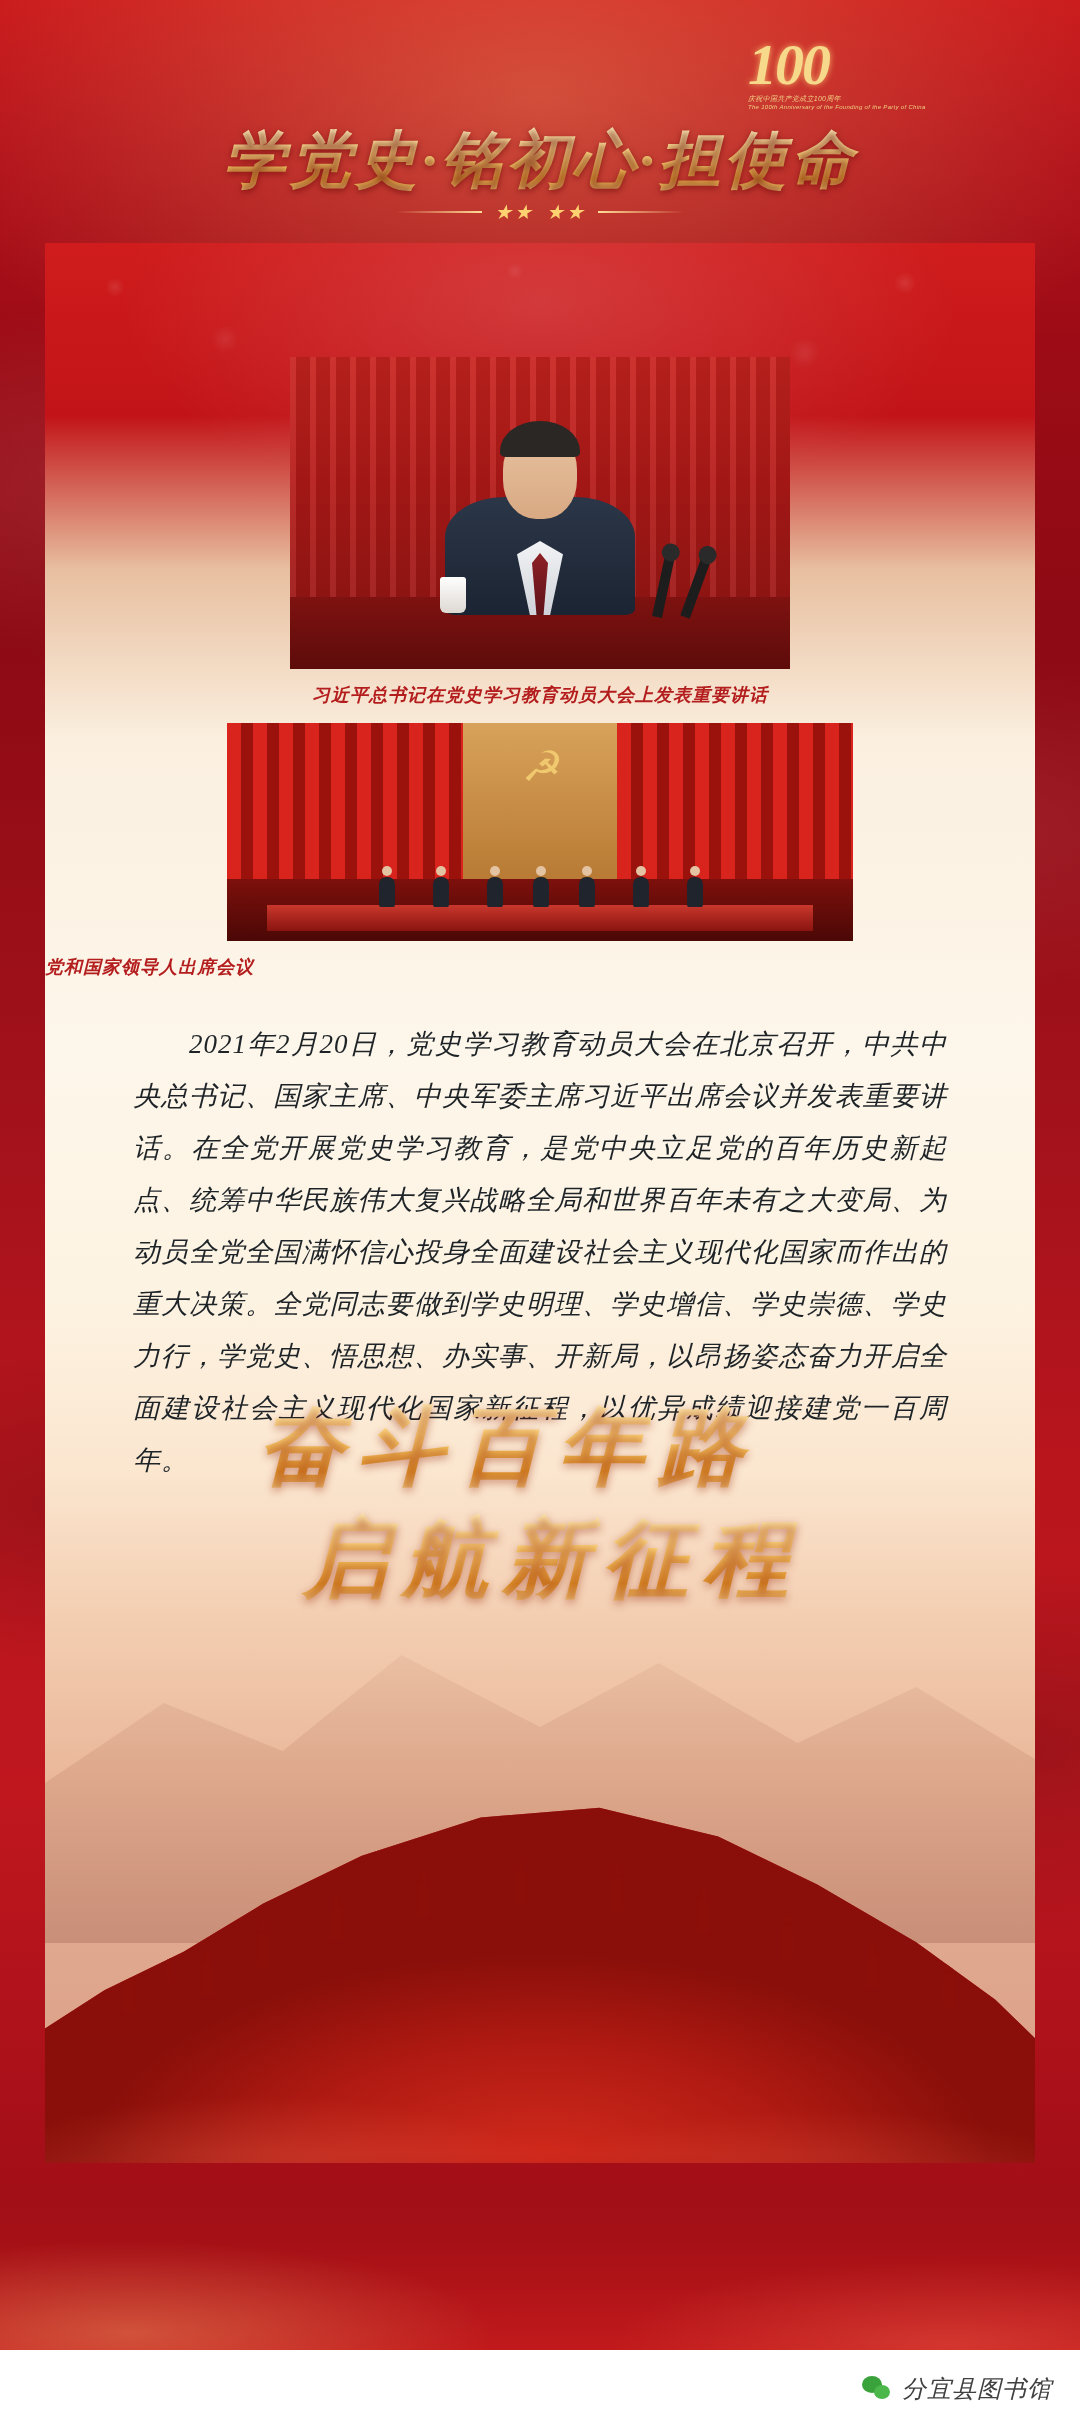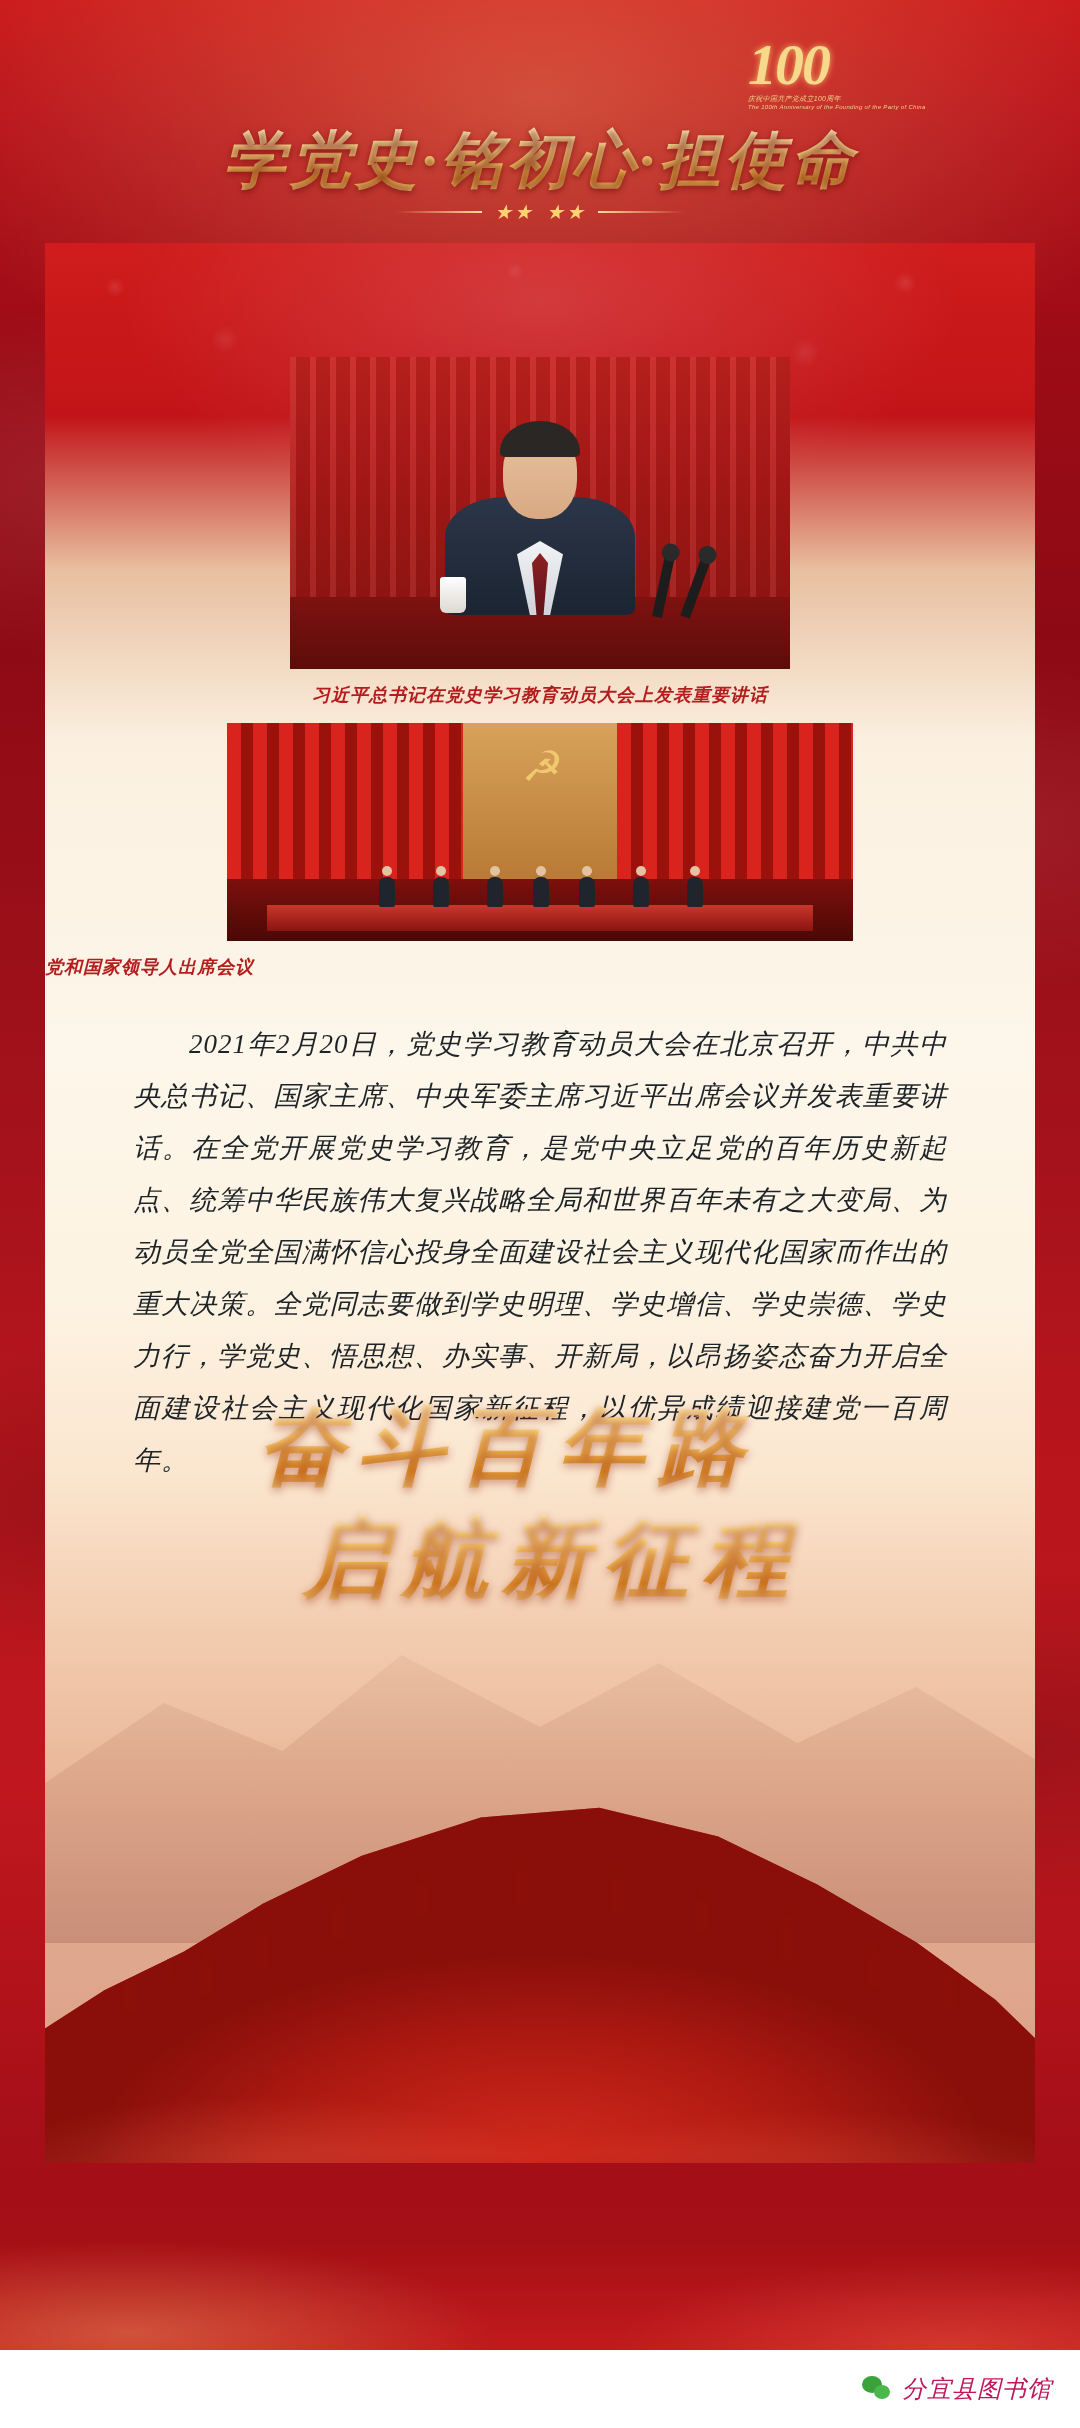--- a/index.html
+++ b/index.html
@@ -418,21 +418,21 @@
   .wechat-icon .b1, .wechat-icon .b2 {
     position: absolute;
     border-radius: 50%;
     background: #3aa23a;
   }
   .wechat-icon .b1 { width: 20px; height: 17px; left: 0; top: 0; }
   .wechat-icon .b2 { width: 16px; height: 14px; left: 12px; top: 9px; background: #4cb84c; }
   .footer-name {
     font-family: "Liberation Serif", serif;
     font-size: 24px;
-    color: #be185d;
+    color: #404040;
     letter-spacing: 1px;
   }
 </style>
 </head>
 <body>
 
 <div class="poster">
   <div class="silk"></div>
 
   <div class="emblem">

